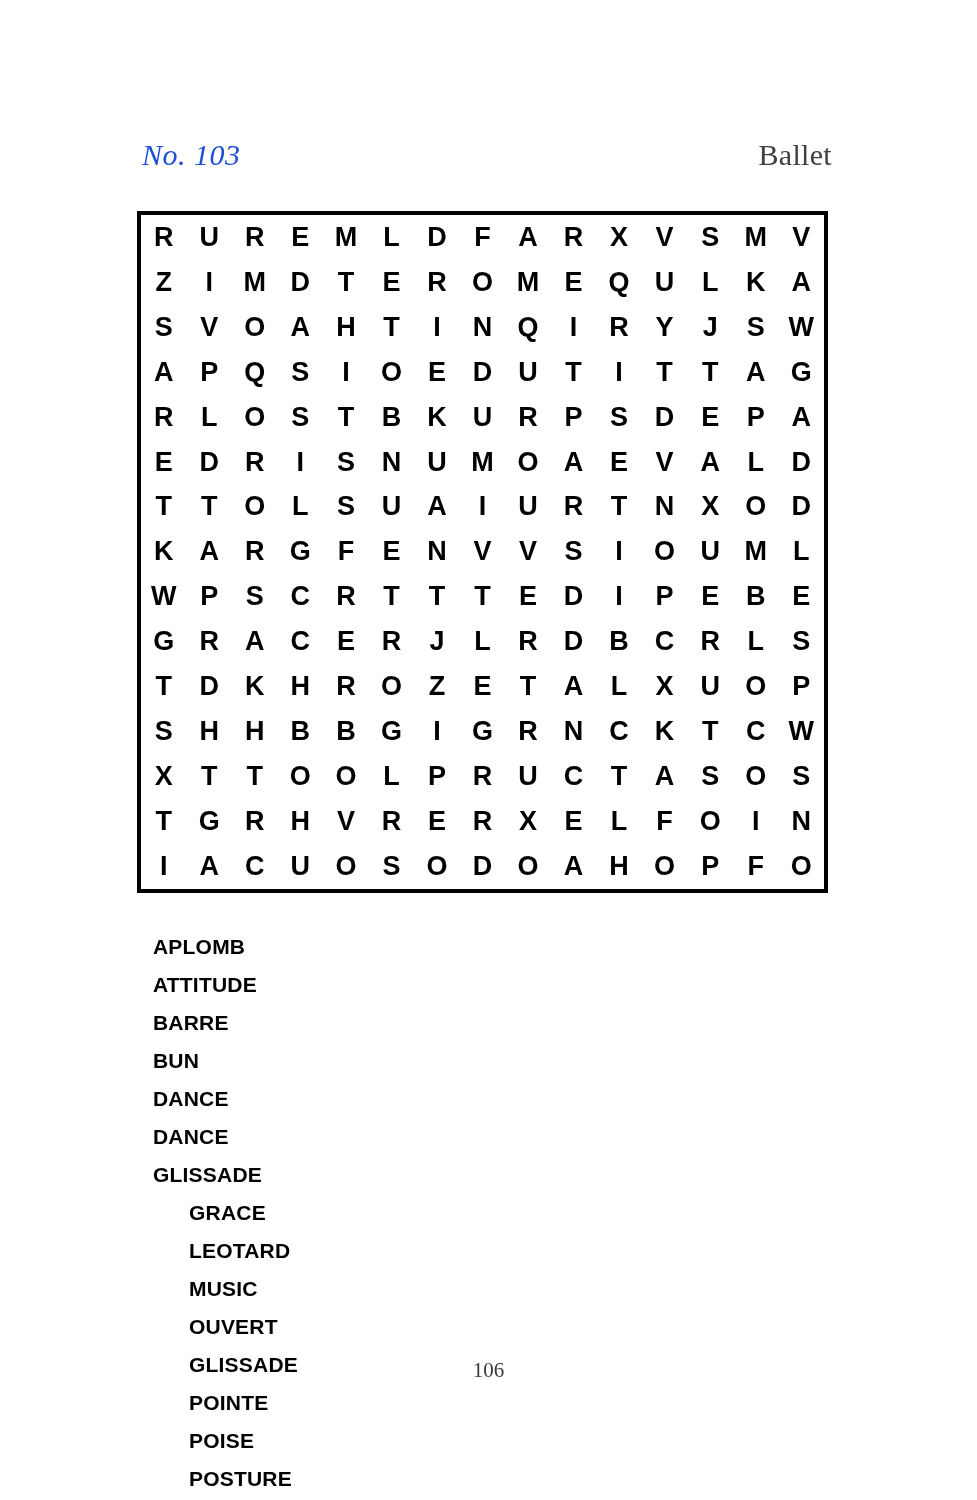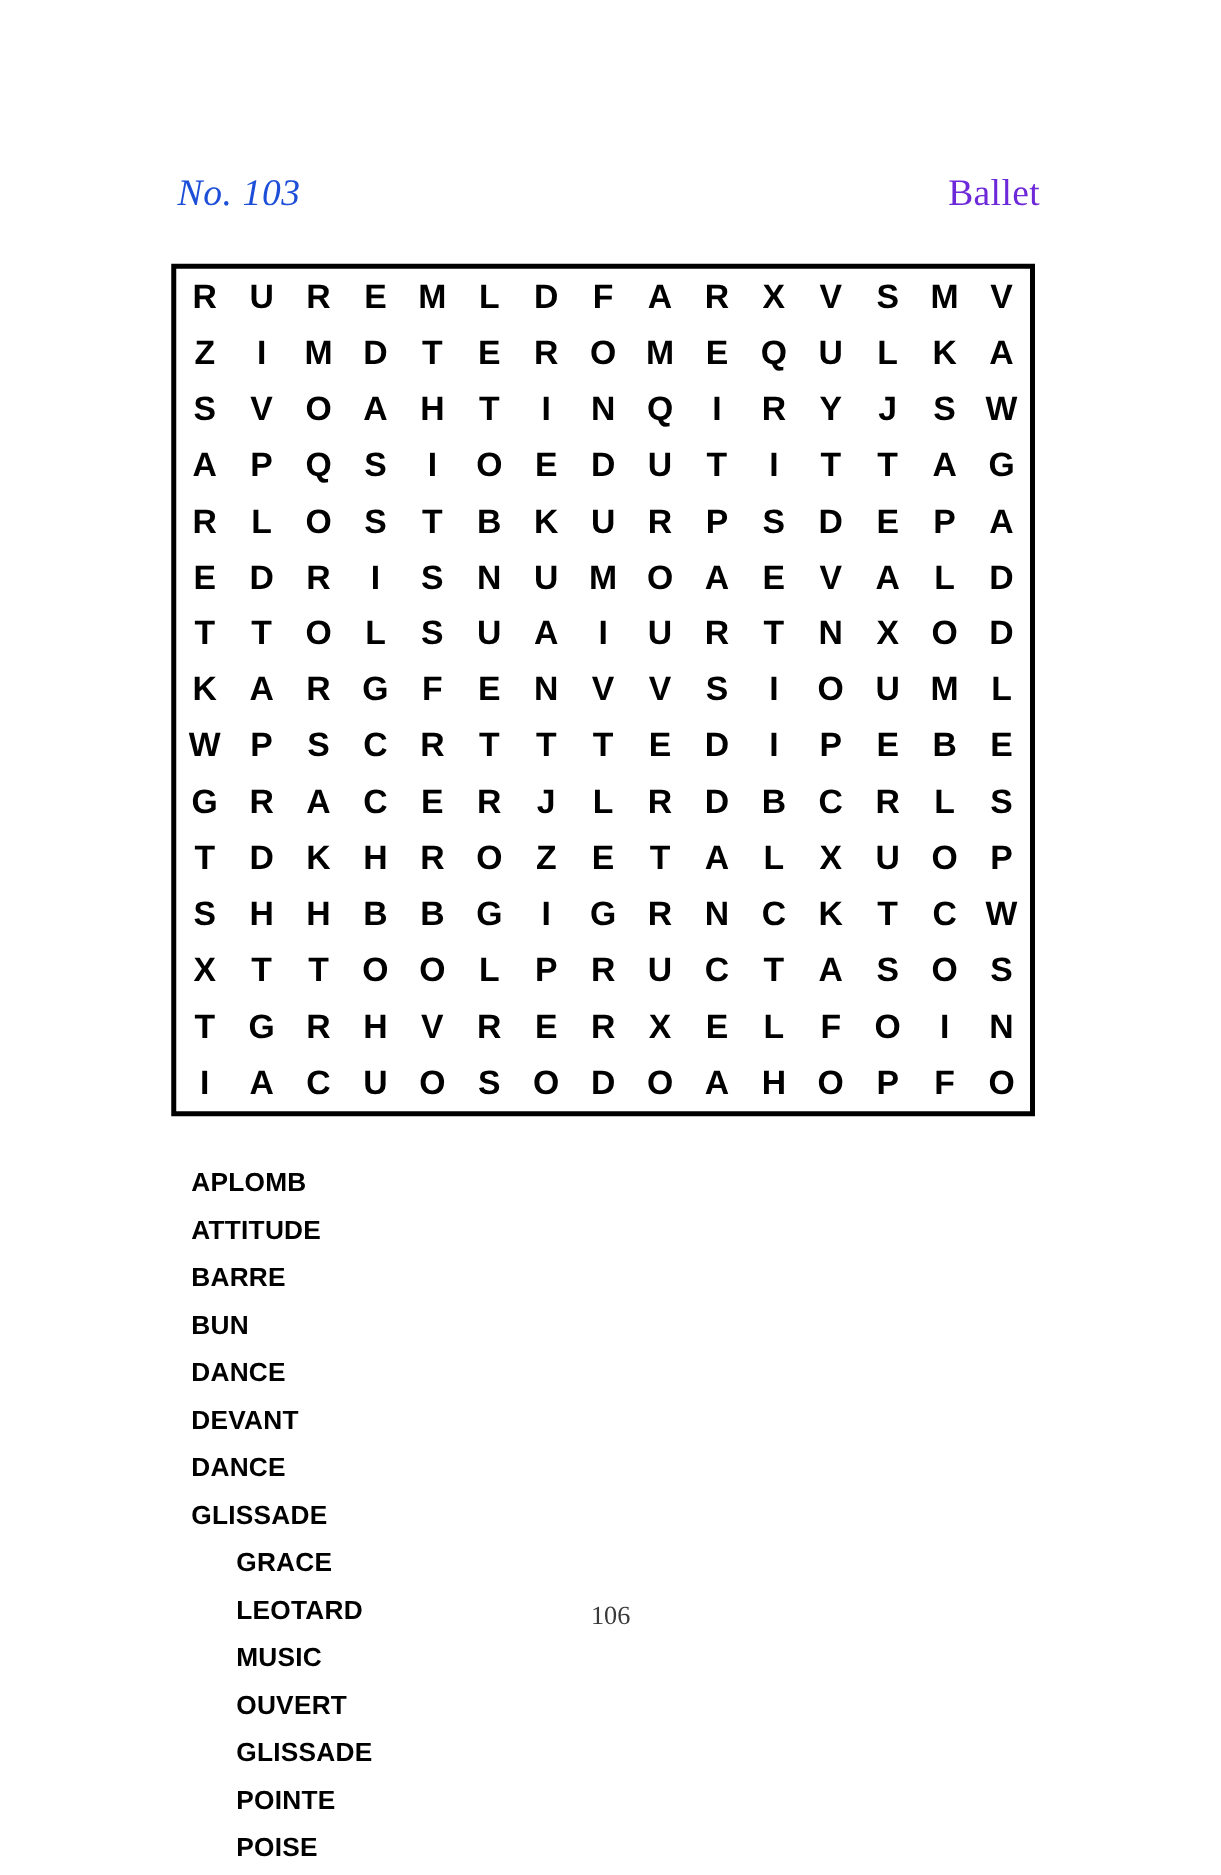--- a/index.html
+++ b/index.html
@@ -35,21 +35,21 @@
     letter-spacing: 0.5px;
     color: #1d4ed8;
     white-space: nowrap;
   }
   .puzzle-theme {
     font-family: "Liberation Serif", serif;
     font-style: normal;
     font-size: 30px;
     line-height: 34px;
     letter-spacing: 0.3px;
-    color: #6d28d9;
+    color: #404040;
     white-space: nowrap;
   }
 
   
   .grid-frame {
     position: absolute;
     left: 137px;
     top: 211px;
     width: 691px;
     height: 682px;
@@ -98,21 +98,21 @@
     height: 38px;
     letter-spacing: 0.2px;
     color: #000000;
     white-space: nowrap;
   }
 
   
   .page-footer {
     position: absolute;
     left: 0;
-    top: 1280px;
+    top: 1358px;
     width: 977px;
     text-align: center;
   }
   .page-number {
     font-family: "Liberation Serif", serif;
     font-size: 21px;
     line-height: 24px;
     color: #3a3a3a;
   }
 </style>
@@ -386,21 +386,20 @@
   </table>
 </div>
 
 <div class="word-lists">
   <div class="word-column left" id="word-col-left">
       <div class="word-item">APLOMB</div>
       <div class="word-item">ATTITUDE</div>
       <div class="word-item">BARRE</div>
       <div class="word-item">BUN</div>
       <div class="word-item">DANCE</div>
-      <div class="word-item">DEVANT</div>
       <div class="word-item">DANCE</div>
       <div class="word-item">GLISSADE</div>
     </div>
   <div class="word-column right" id="word-col-right">
       <div class="word-item">GRACE</div>
       <div class="word-item">LEOTARD</div>
       <div class="word-item">MUSIC</div>
       <div class="word-item">OUVERT</div>
       <div class="word-item">GLISSADE</div>
       <div class="word-item">POINTE</div>

